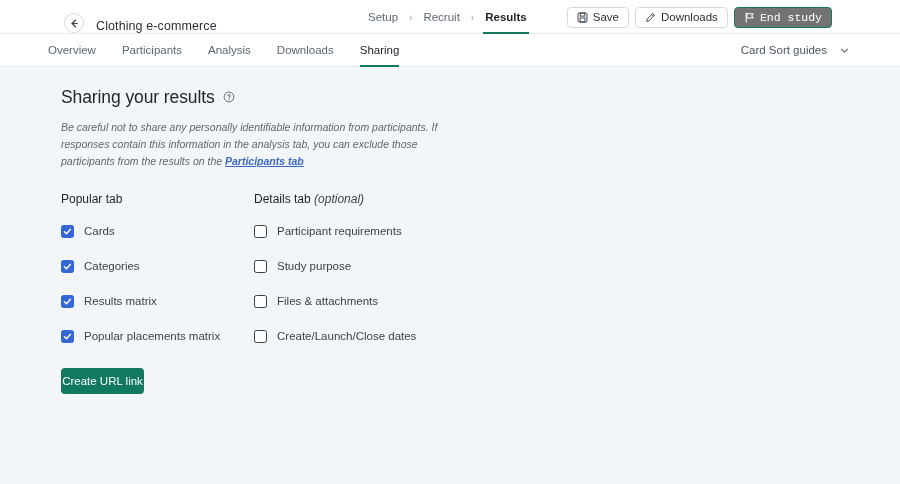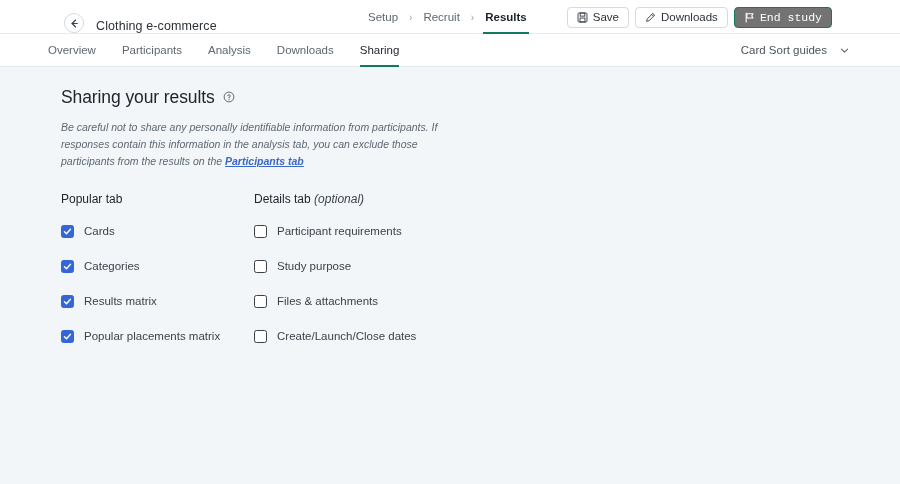--- a/index.html
+++ b/index.html
@@ -428,13 +428,14 @@
           <svg width="9" height="9" viewBox="0 0 10 10">
               <path d="M1.6 5.2 L3.9 7.4 L8.3 2.6" fill="none" stroke="#ffffff" stroke-width="1.6" stroke-linecap="round" stroke-linejoin="round"></path>
             </svg>
         </span>
         <span class="check-label">Create/Launch/Close dates</span>
       </div>
     </div>
 
   </div>
 
+  <button class="create-btn">Create URL link</button>
 </div>
 
 </body></html>

